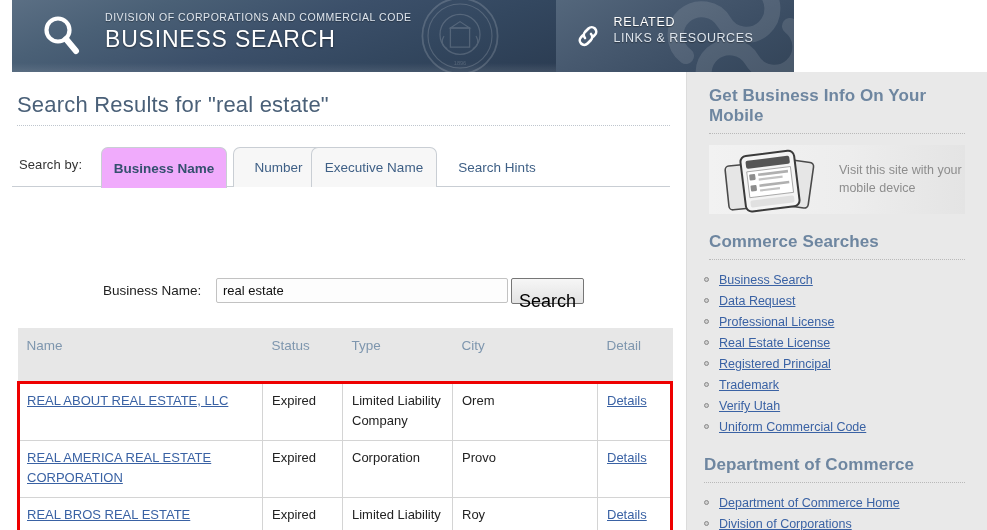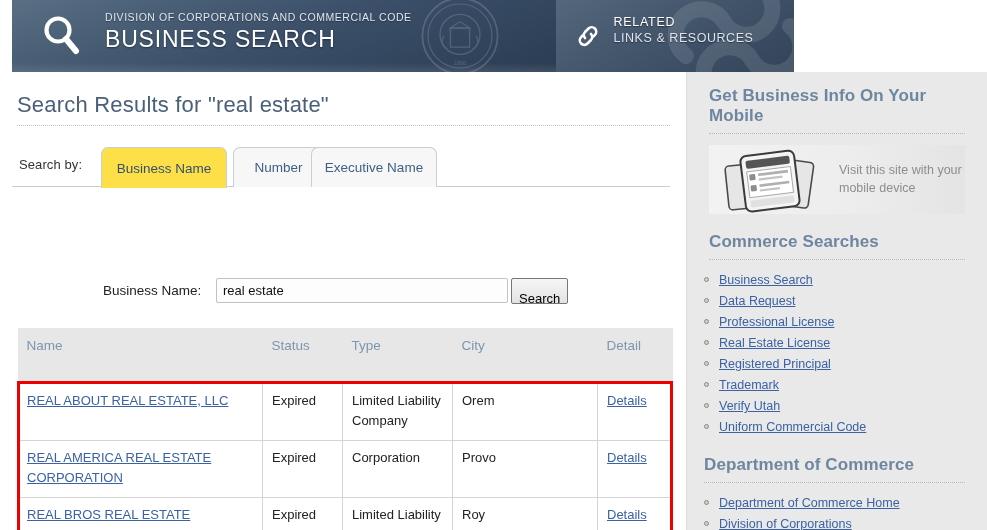--- a/index.html
+++ b/index.html
@@ -99,21 +99,21 @@
   }
   .tab {
     position: absolute; top: 5px; height: 40px;
     border: 1px solid #c9ced4; border-bottom: none;
     border-radius: 7px 7px 0 0;
     background: #f7f7f7;
     font-size: 13.5px; color: #3f6086;
     display: flex; align-items: center; justify-content: center;
     cursor: pointer;
   }
-  .tab.active { background: #fde047; color: #34506e; height: 41px; z-index: 3; }
+  .tab.active { background: #f0abfc; color: #34506e; height: 41px; z-index: 3; font-weight: bold; }
   .tab.plain {
     border: none; background: transparent; color: #3f6086; top: 7px; height: 36px;
   }
   .tab:nth-child(odd) {}
 
   
   .form-row { position: absolute; left: 0; top: 210px; width: 686px; }
   .form-label {
     position: absolute; left: 103px; top: 1px;
     font-size: 13.5px; color: #222;
@@ -126,21 +126,21 @@
     font-family: "Liberation Sans", sans-serif;
     font-size: 13px; color: #111;
     padding: 0 6px;
   }
   .search-btn {
     position: absolute; left: 511px; top: -4px;
     height: 25px; padding: 12px 7px;
     border: 1px solid #767676; border-radius: 2px;
     background: linear-gradient(to bottom, #f6f6f6, #e3e3e3);
     font-family: "Liberation Sans", sans-serif;
-    font-size: 13px; color: #000;
+    font-size: 18px; color: #000;
     cursor: pointer;
   }
 
   
   .results {
     position: absolute; left: 17px; top: 256px;
     width: 655px;
     border-collapse: collapse;
     font-size: 13px;
     table-layout: fixed;
@@ -276,20 +276,23 @@
       <div class="tabs-baseline"></div>
       <div class="searchby-label">Search by:</div>
       <div class="tab active" style="left:101px; width:126px;">
         <span>Business Name</span>
       </div>
       <div class="tab" style="left:233px; width:91px;text-align:right;">
         <span>Number</span>
       </div>
       <div class="tab" style="left:311px; width:126px;">
         <span>Executive Name</span>
+      </div>
+      <div class="tab plain" style="left:443px; width:108px;">
+        <span>Search Hints</span>
       </div>
     </div>
 
     <div class="form-row">
       <div class="form-label">Business Name:</div>
       <input class="search-input" type="text" value="real estate" style="">
       <button class="search-btn">Search</button>
     </div>
 
     <table class="results">

